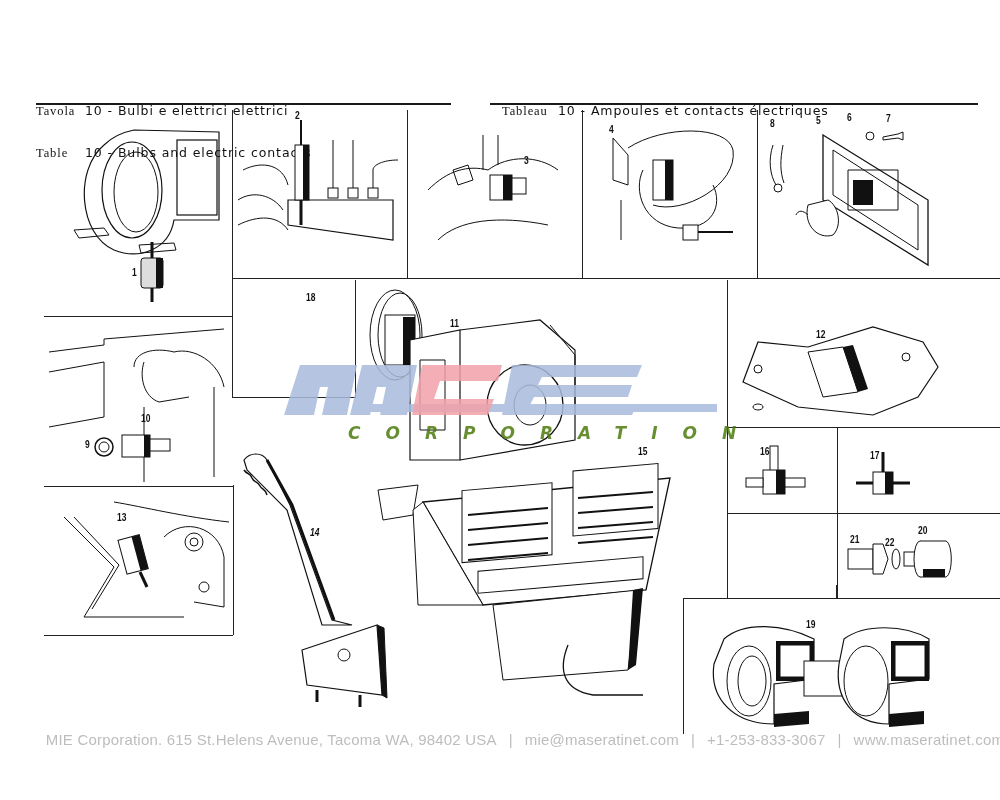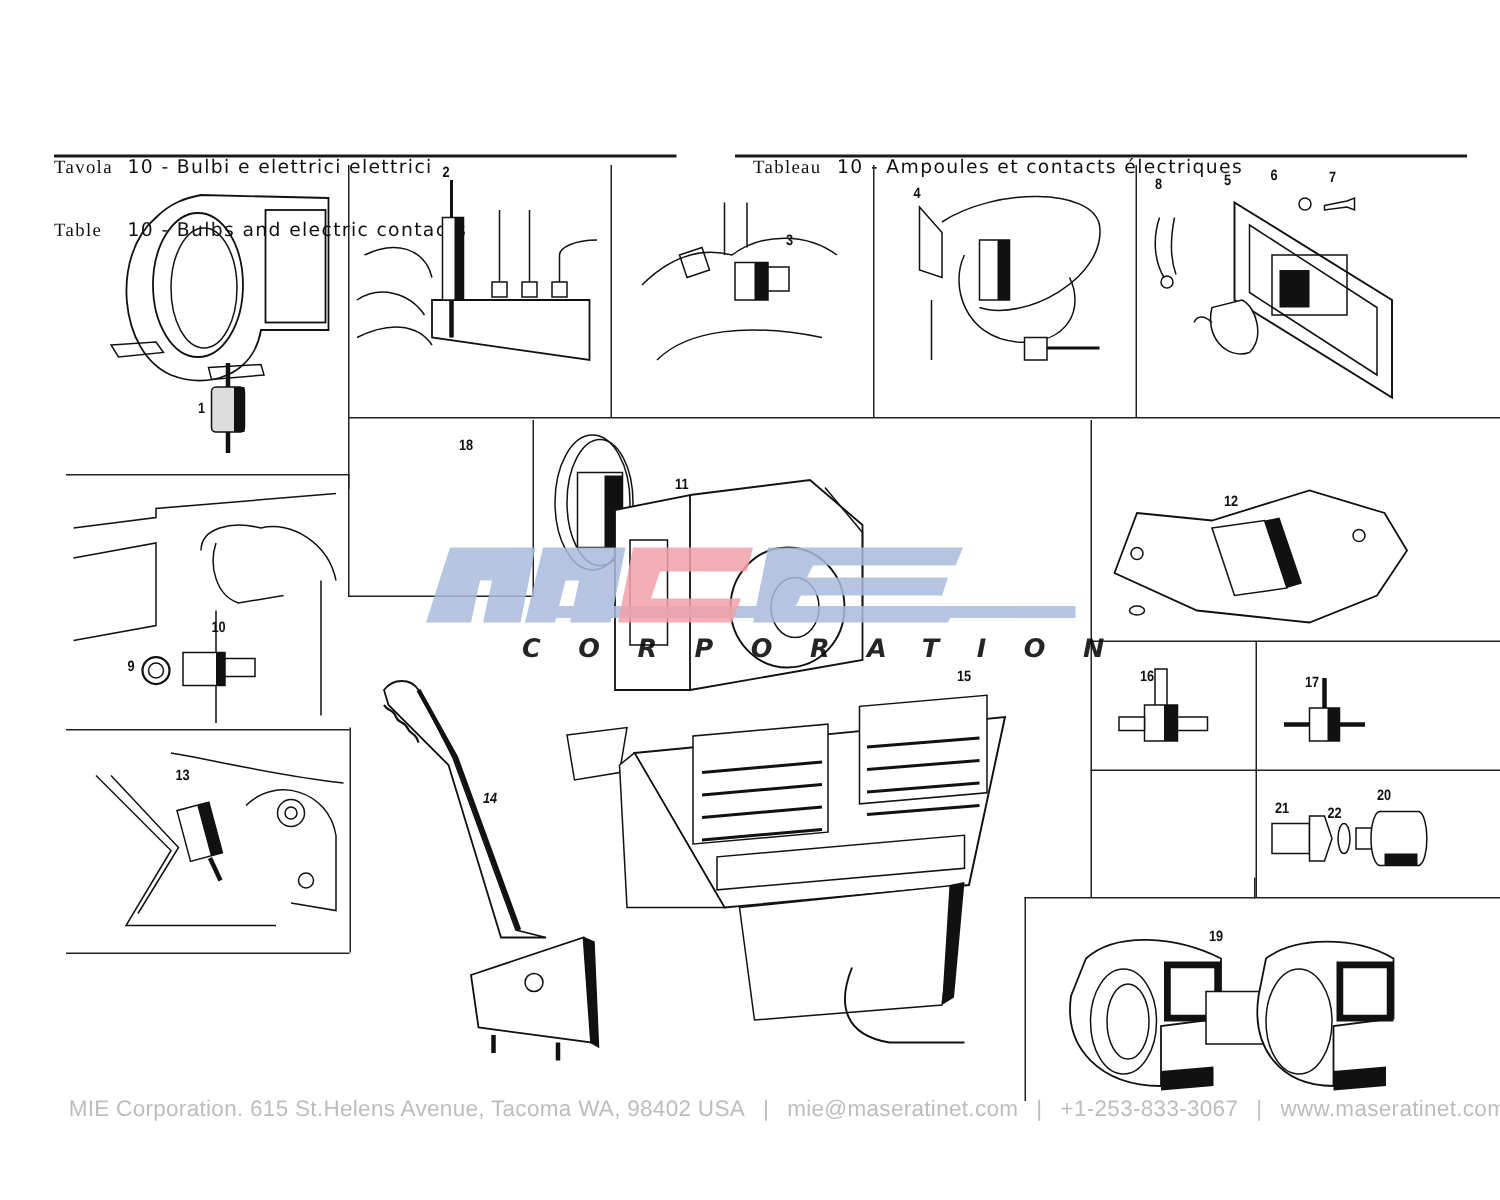--- a/index.html
+++ b/index.html
@@ -6,21 +6,21 @@
   body { width:1000px; height:800px; position:relative; overflow:hidden; font-family:"Liberation Sans", sans-serif; color:#111; }
   .hdr { position:absolute; font-family:"DejaVu Sans", sans-serif; font-size:12.5px; line-height:14px; letter-spacing:0.9px; white-space:pre; }
   .hdr .lbl { display:inline-block;font-family:Liberation Serif, serif; }
   .rule { position:absolute; height:2px; background:#1a1a1a; }
   .vl { position:absolute; width:1px; background:#222; }
   .hl { position:absolute; height:1px; background:#222; }
   .num { position:absolute; font-family:"Liberation Sans", sans-serif; font-weight:bold; font-size:10px; color:#111; transform:scaleX(0.85); transform-origin:left top; }
   .panel { position:absolute; }
   svg { position:absolute; overflow:visible; }
   .wm { position:absolute; pointer-events:none; }
-  .wm-corp { position:absolute; font-family:"DejaVu Sans", sans-serif; font-weight:bold; font-style:italic; font-size:17px; letter-spacing:25px; color:#000000; opacity:0.85; }
+  .wm-corp { position:absolute; font-family:"DejaVu Sans", sans-serif; font-weight:bold; font-style:italic; font-size:17px; letter-spacing:25px; color:#4d7c0f; opacity:0.85; }
   .footer { position:absolute; left:37px; top:714px; font-family:"Liberation Sans", sans-serif; font-size:15px; color:#bdbdbd; white-space:pre; letter-spacing:0.2px; }
   .footer .sep { padding:0 12px; }
 </style>
 </head>
 <body>
 
 <div class="hdr" style="left:36px; top:76px;">
   <div><span class="lbl" style="width:49px">Tavola</span><span>10</span><span> - </span><span>Bulbi e elettrici elettrici</span></div>
   <div><span class="lbl" style="width:49px">Table</span><span>10</span><span> - </span><span>Bulbs and electric contacts</span></div>
 </div>
@@ -227,21 +227,21 @@
     <circle cx="150" cy="55" r="9" fill="#fff" stroke="#111"></circle>
     <circle cx="150" cy="55" r="4" fill="#fff" stroke="#111"></circle>
     <circle cx="160" cy="100" r="5" fill="#fff" stroke="#111"></circle>
     <rect x="78" y="50" width="22" height="35" fill="#fff" stroke="#111" transform="rotate(-15 89 67)"></rect>
     <rect x="92" y="50" width="8" height="35" fill="#111" transform="rotate(-15 89 67)"></rect>
     <line x1="96" y1="85" x2="103" y2="100" stroke="#111" stroke-width="3"></line>
   </svg>
   <span class="num" style="left:73px; top:25px;">13</span>
 </div>
 
-<div class="panel" style="left:244px; top:450px; width:160px; height:260px;font-style:italic;">
+<div class="panel" style="left:232px; top:450px; width:160px; height:260px;font-style:italic;">
   <svg width="160" height="260" viewBox="0 0 160 260">
     <path d="M12,10 C18,2 30,2 35,10 L58,55 L100,170 L120,175 L90,175 L55,60 L15,20 Z" fill="#fff" stroke="#111" stroke-width="1.2"></path>
     <path d="M35,10 L60,55 L102,170" fill="none" stroke="#111" stroke-width="3"></path>
     <path d="M12,20 C15,25 18,22 20,28 C22,33 25,30 28,36 C30,40 33,38 35,45" fill="none" stroke="#111" stroke-width="1.5"></path>
     <path d="M70,200 L145,175 L150,245 L75,235 Z" fill="#fff" stroke="#111" stroke-width="1.2"></path>
     <path d="M145,175 L152,178 L155,248 L150,245" fill="#111" stroke="#111"></path>
     <circle cx="112" cy="205" r="6" fill="#fff" stroke="#111"></circle>
     <line x1="85" y1="240" x2="85" y2="252" stroke="#111" stroke-width="3"></line>
     <line x1="128" y1="245" x2="128" y2="257" stroke="#111" stroke-width="3"></line>
   </svg>

